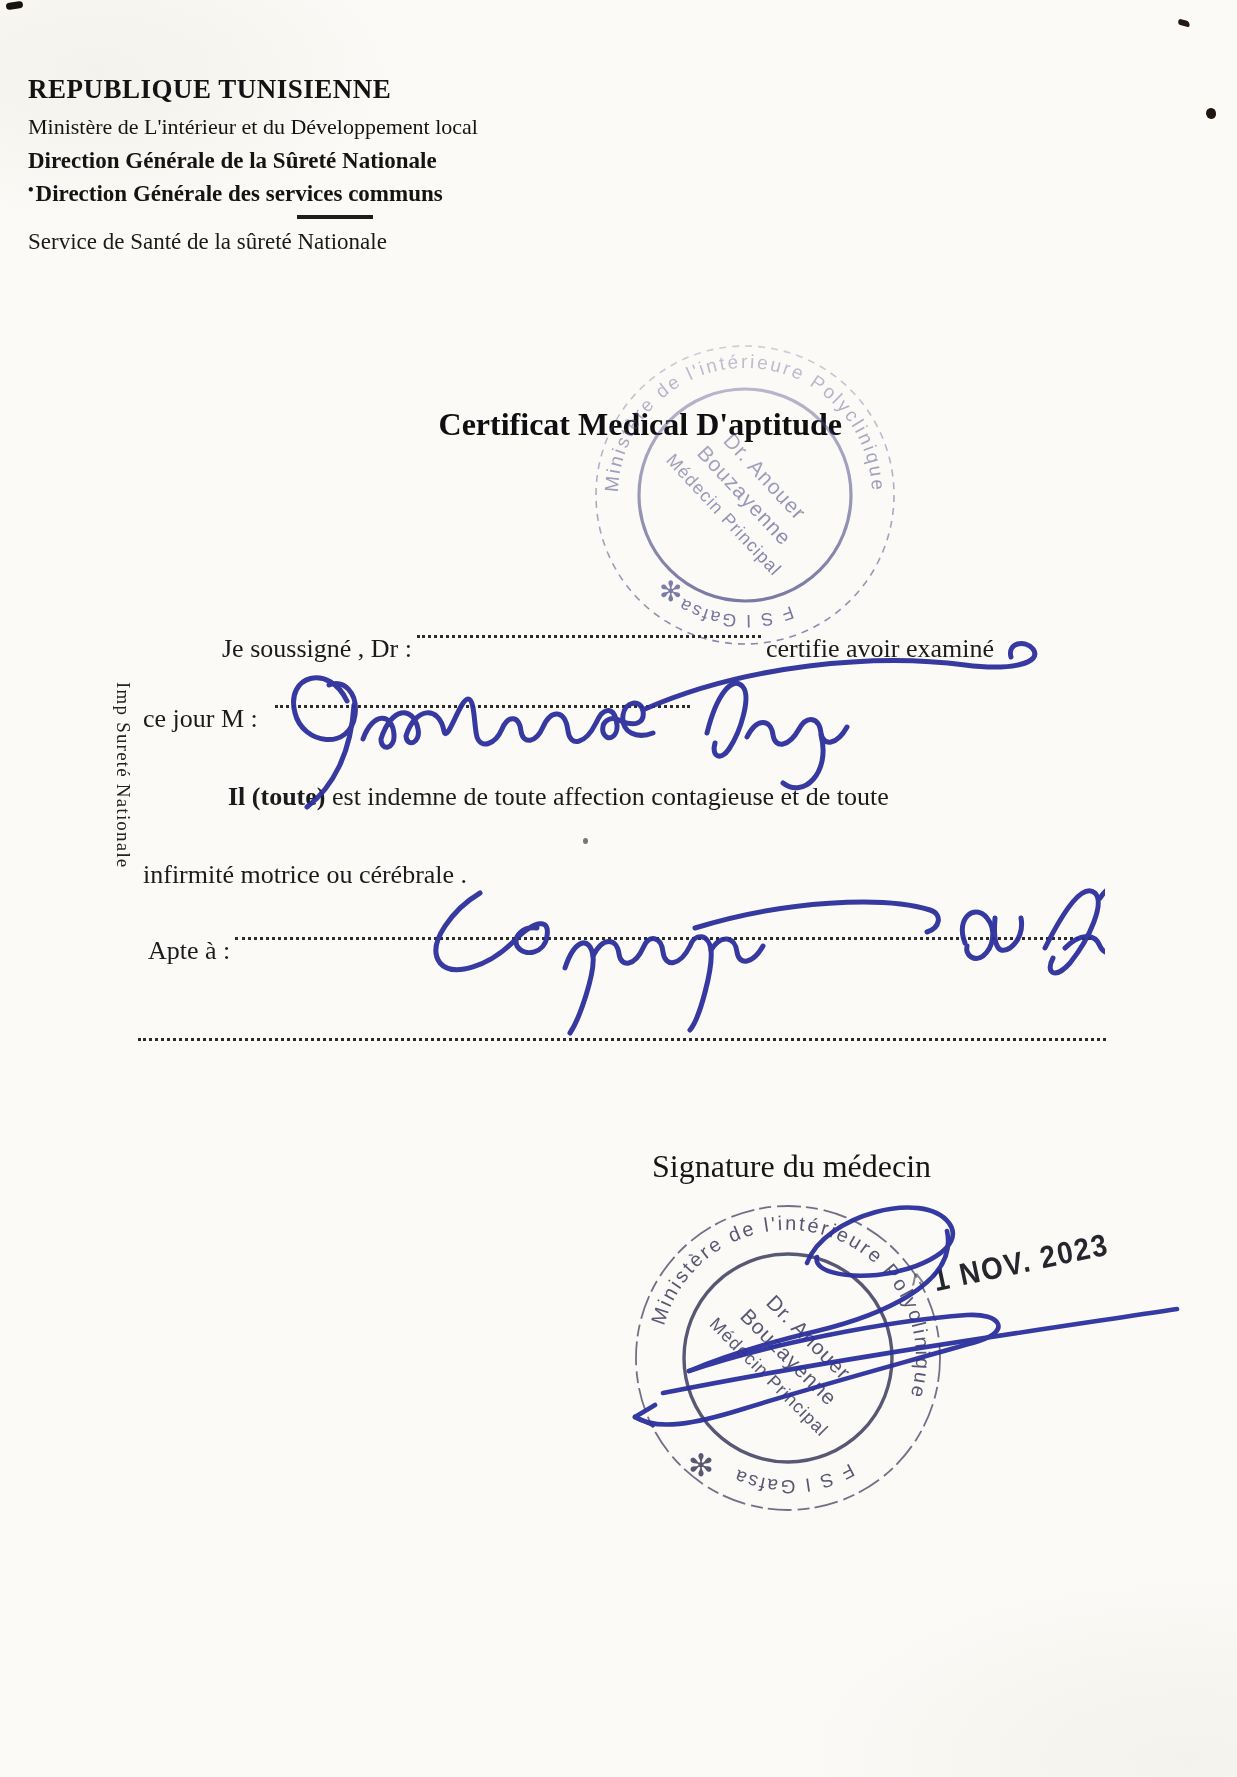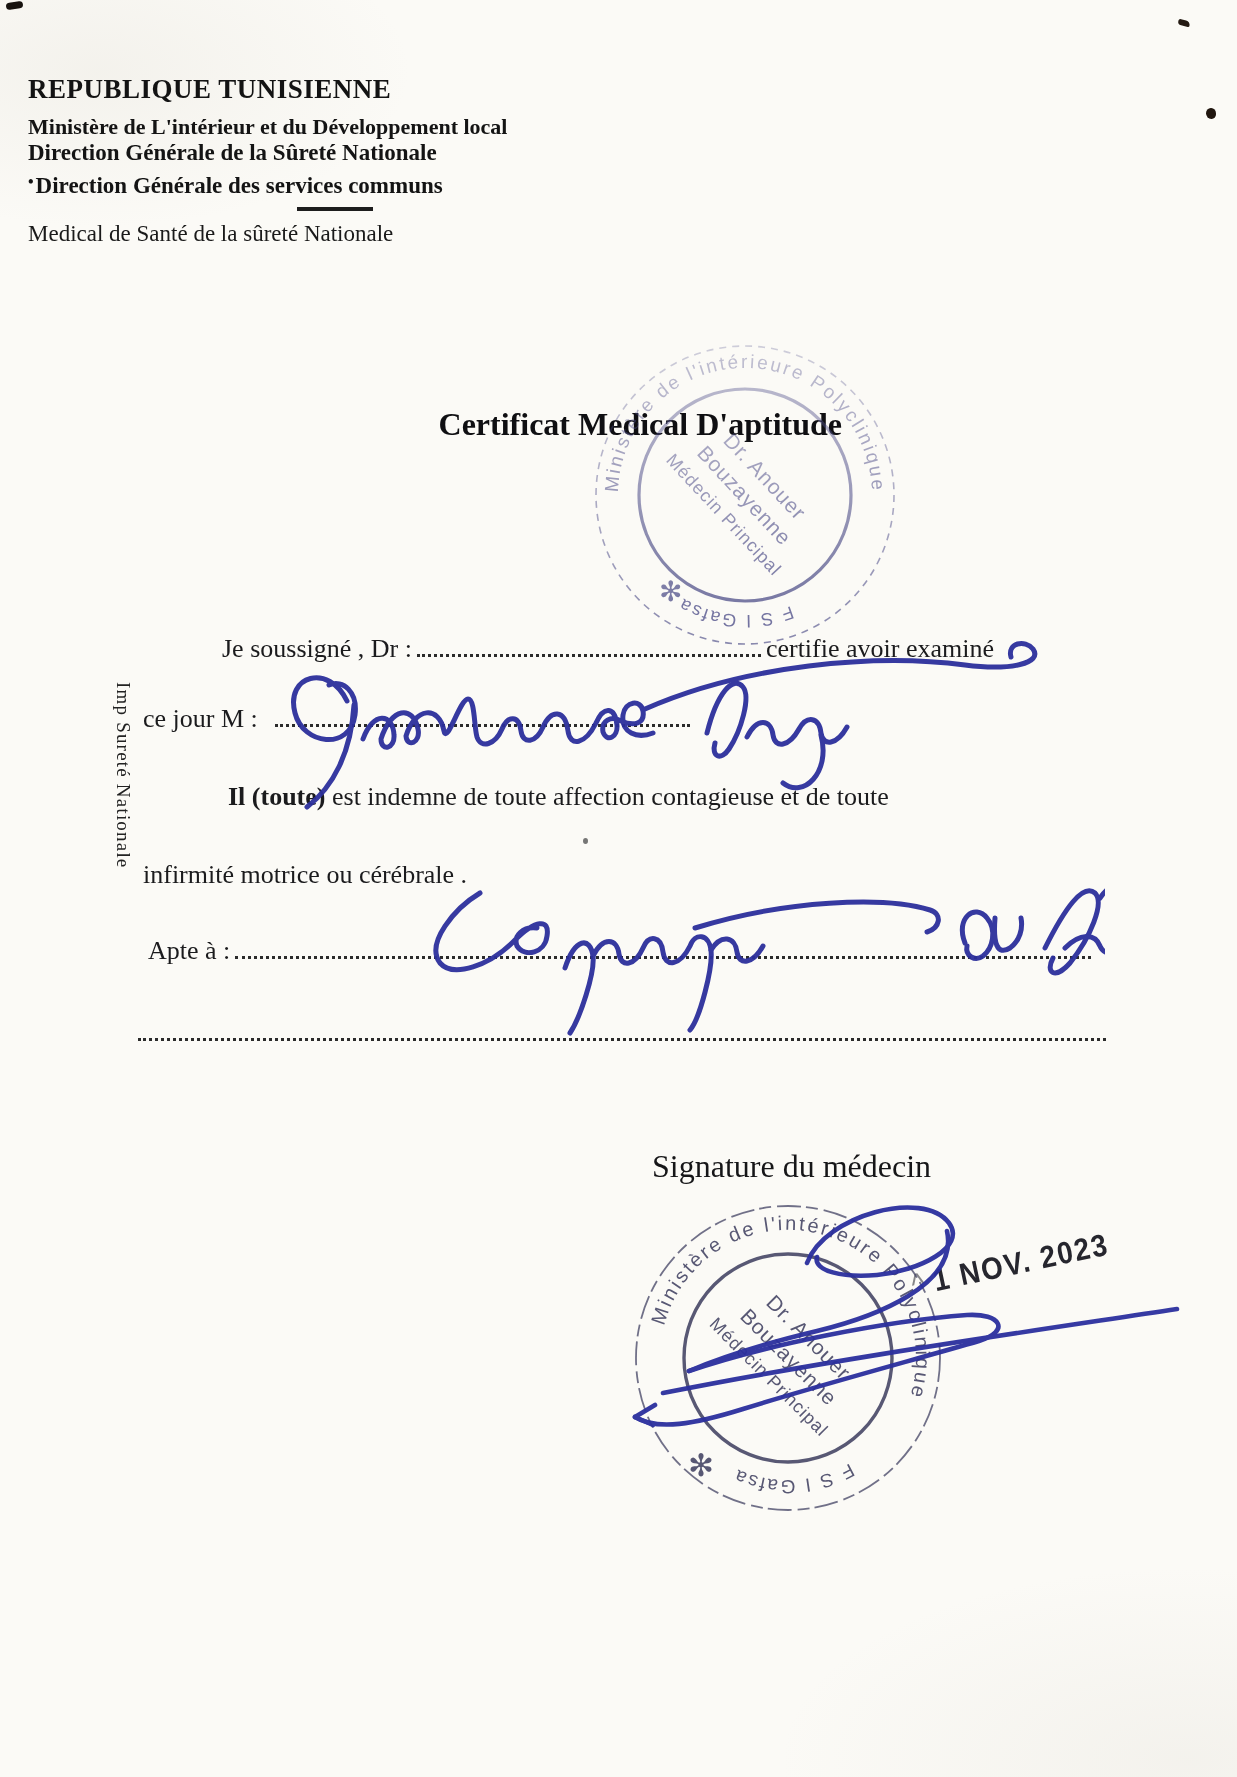--- a/index.html
+++ b/index.html
@@ -8,30 +8,30 @@
     background:
       radial-gradient(520px 260px at 8% 4%, rgba(210,205,192,.18), rgba(0,0,0,0) 60%),
       radial-gradient(680px 320px at 96% 99%, rgba(205,200,188,.16), rgba(0,0,0,0) 60%),
       #fbfaf6;
     font-family:"Liberation Serif", serif; color:#1c1c1e;
   }
   .abs{position:absolute;}
   
   .header{left:28px;top:74px;width:614px;}
   .h-l1{font-size:27px;font-weight:bold;letter-spacing:.5px;color:#131313;margin-bottom:9px;}
-  .h-l2{font-size:22px;font-weight:bold;color:#141414;margin-bottom:0;}
+  .h-l2{font-size:22px;font-weight:normal;color:#141414;margin-bottom:8px;}
   .h-l3{font-size:23px;font-weight:bold;color:#141414;margin-bottom:7px;}
   .h-l4{font-size:23px;font-weight:bold;color:#141414;}
   .h-bullet{font-size:16px;vertical-align:6px;margin-right:2px;}
   .h-rule{width:76px;height:4px;background:#1d1d1d;margin:8px auto 10px auto;}
   .h-l5{font-size:23px;color:#1a1a1a;}
   
   .title{left:372px;top:406px;width:470px;text-align:right;font-size:32px;font-weight:bold;color:#0f0f12;z-index:3;}
   
-  .line{display:flex;align-items:flex-end;font-size:26px;color:#1b1b1d;z-index:2;}
+  .line{display:flex;font-size:26px;color:#1b1b1d;z-index:2;}
   .leader{flex:1;border-bottom:3px dotted #2b2b2b;margin:0 5px 7px 5px;height:1px;}
   .l-jesoussigne{left:222px;top:634px;width:772px;}
   .l-cejour{left:143px;top:704px;width:552px;gap:12px;}
   .para{font-size:26px;color:#1b1b1d;}
   .p1{left:228px;top:782px;width:830px;}
   .p2{left:143px;top:860px;width:560px;}
   .l-apte{left:148px;top:936px;width:948px;}
   .dotline{left:138px;top:1006px;width:968px;height:32px;border-bottom:3px dotted #2b2b2b;}
   .sig-label{left:652px;top:1148px;font-size:32px;color:#161618;z-index:2;}
   
@@ -60,21 +60,21 @@
 <div class="abs blob blob2"></div>
 <div class="abs blob blob3"></div>
 <div class="abs speck" style="left:583px;top:838px;width:5px;height:6px;"></div>
 
 <div class="abs header">
   <div class="h-l1">REPUBLIQUE TUNISIENNE</div>
   <div class="h-l2">Ministère de L'intérieur et du Développement local</div>
   <div class="h-l3">Direction Générale de la Sûreté Nationale</div>
   <div class="h-l4"><span class="h-bullet">•</span><span>Direction Générale des services communs</span></div>
   <div class="h-rule"></div>
-  <div class="h-l5">Medical de Santé de la sûreté Nationale</div>
+  <div class="h-l5">Service de Santé de la sûreté Nationale</div>
 </div>
 
 <div class="abs side-note">Imp Sureté Nationale</div>
 
 <div class="abs title">Certificat Medical D'aptitude</div>
 
 <div class="abs line l-jesoussigne">
   <span>Je soussigné , Dr :</span>
   <span class="leader"></span>
   <span>certifie avoir examiné</span>

